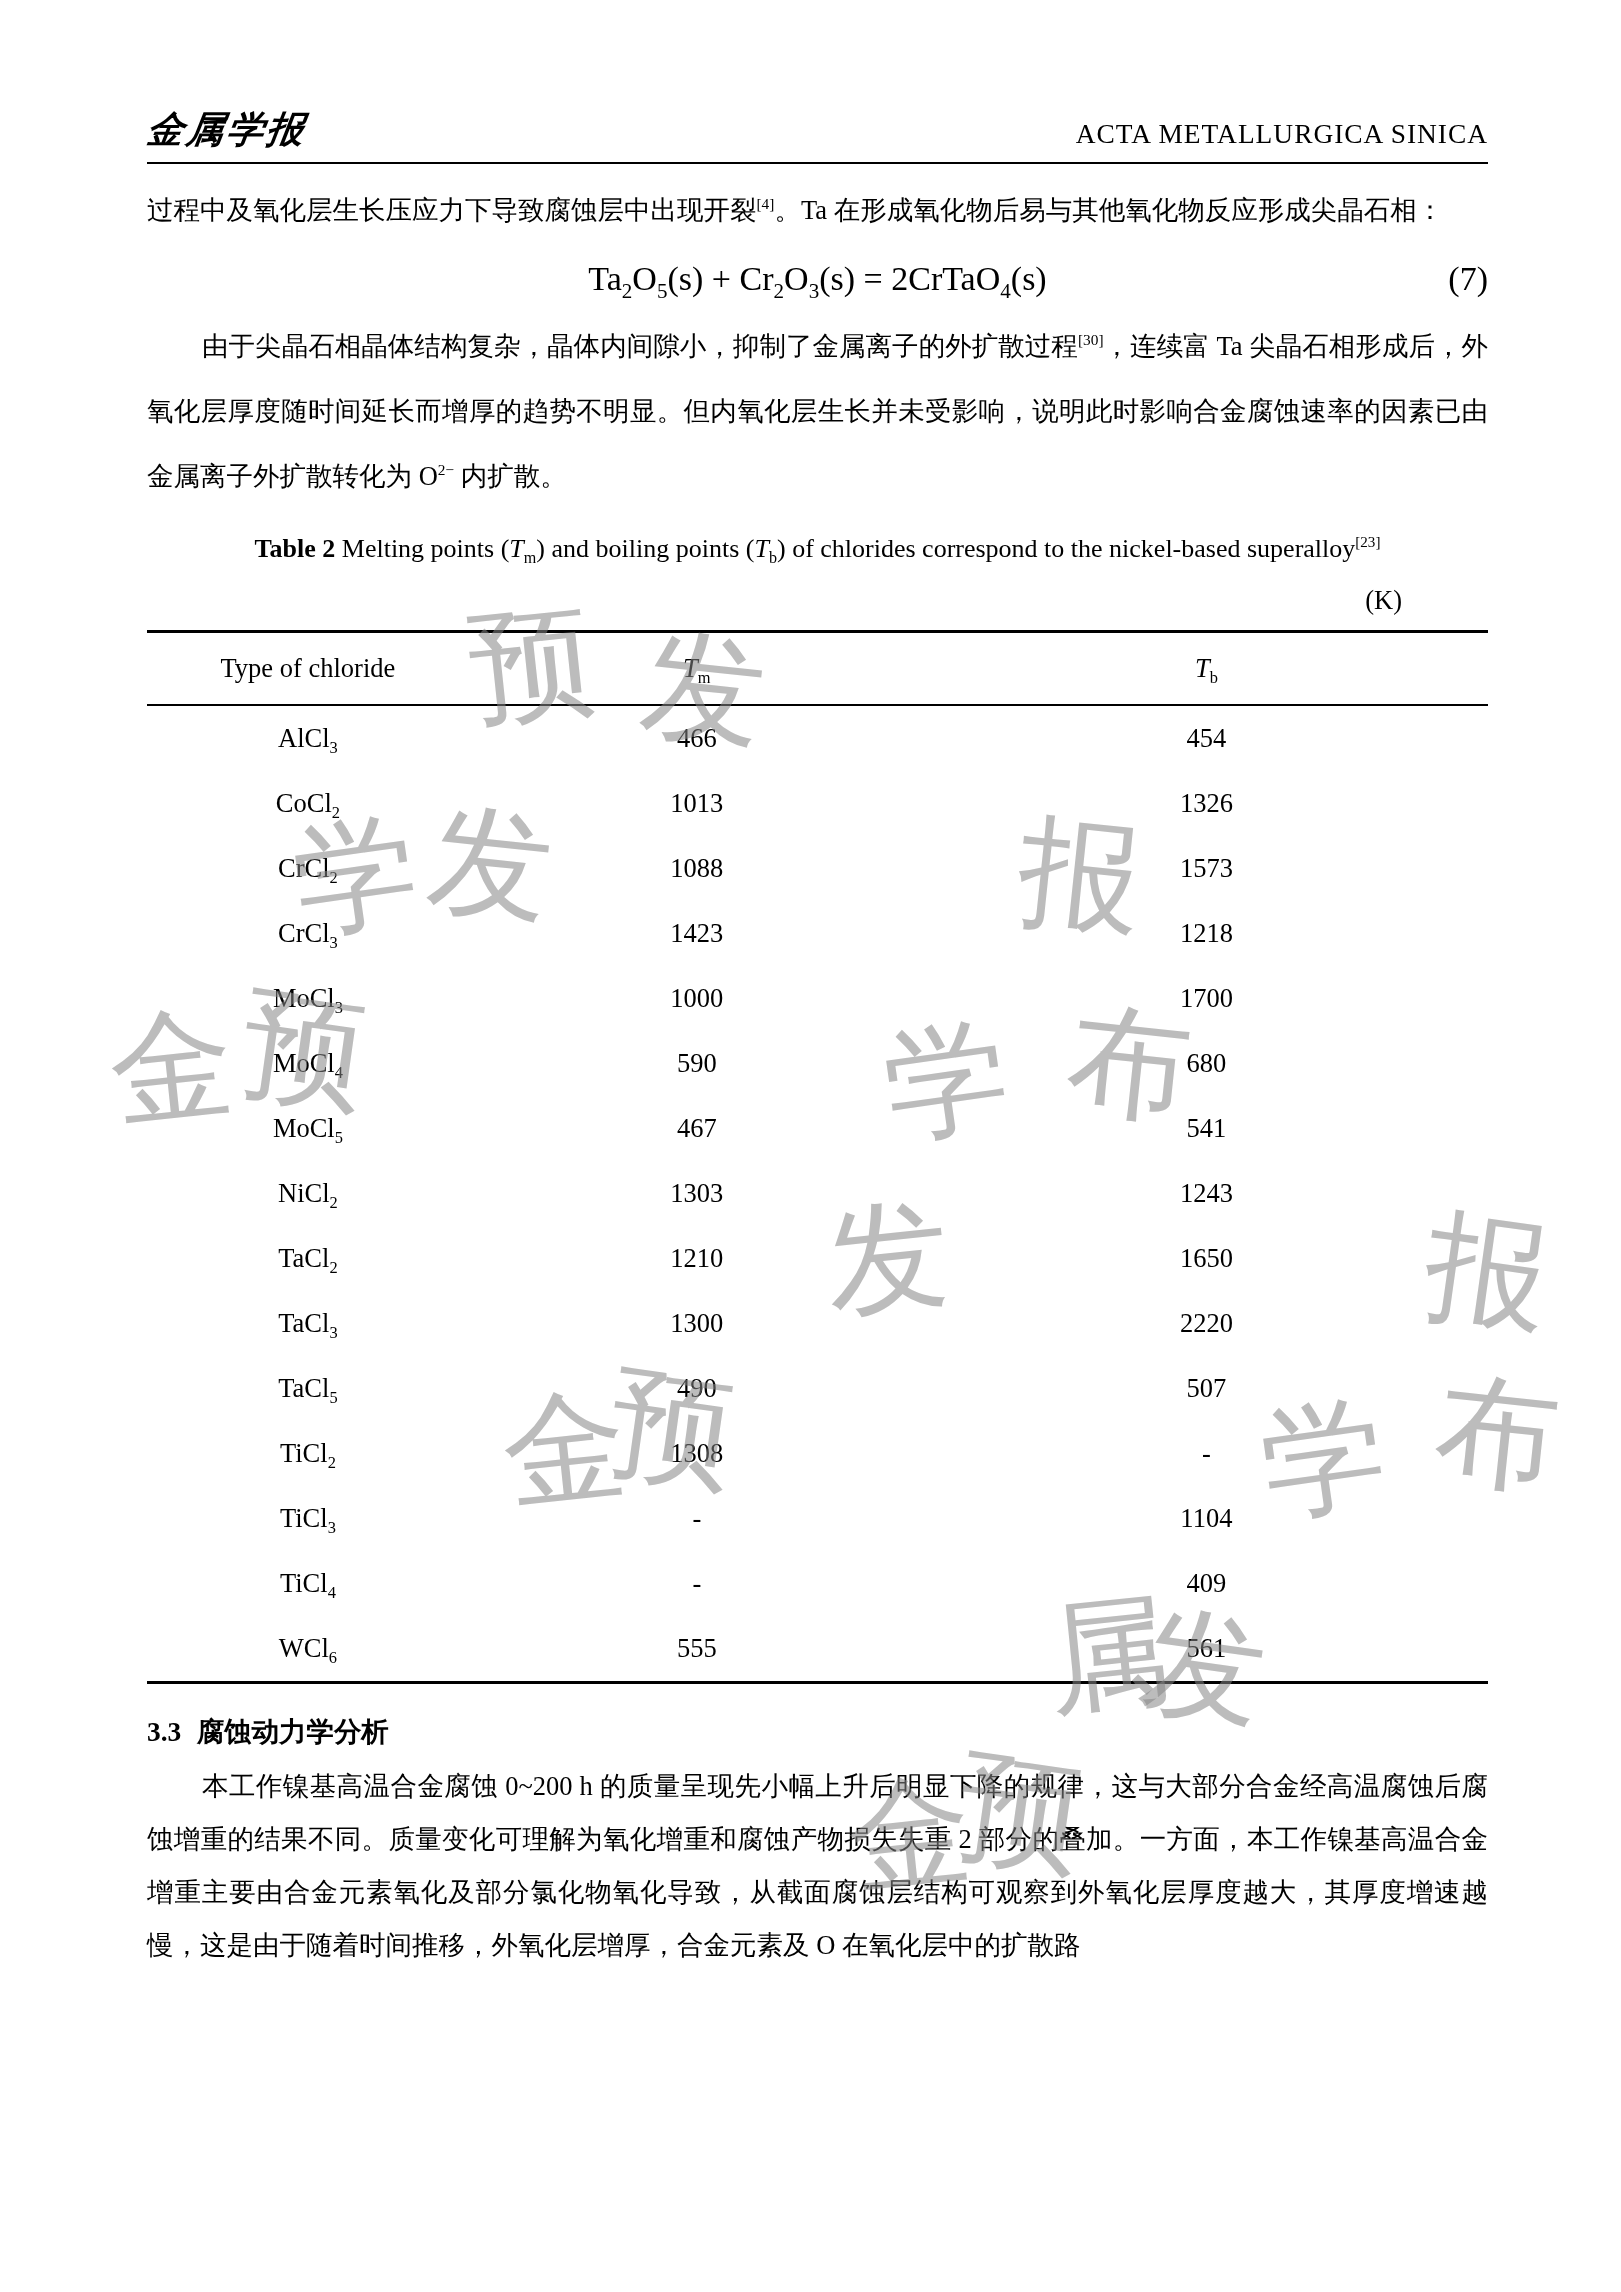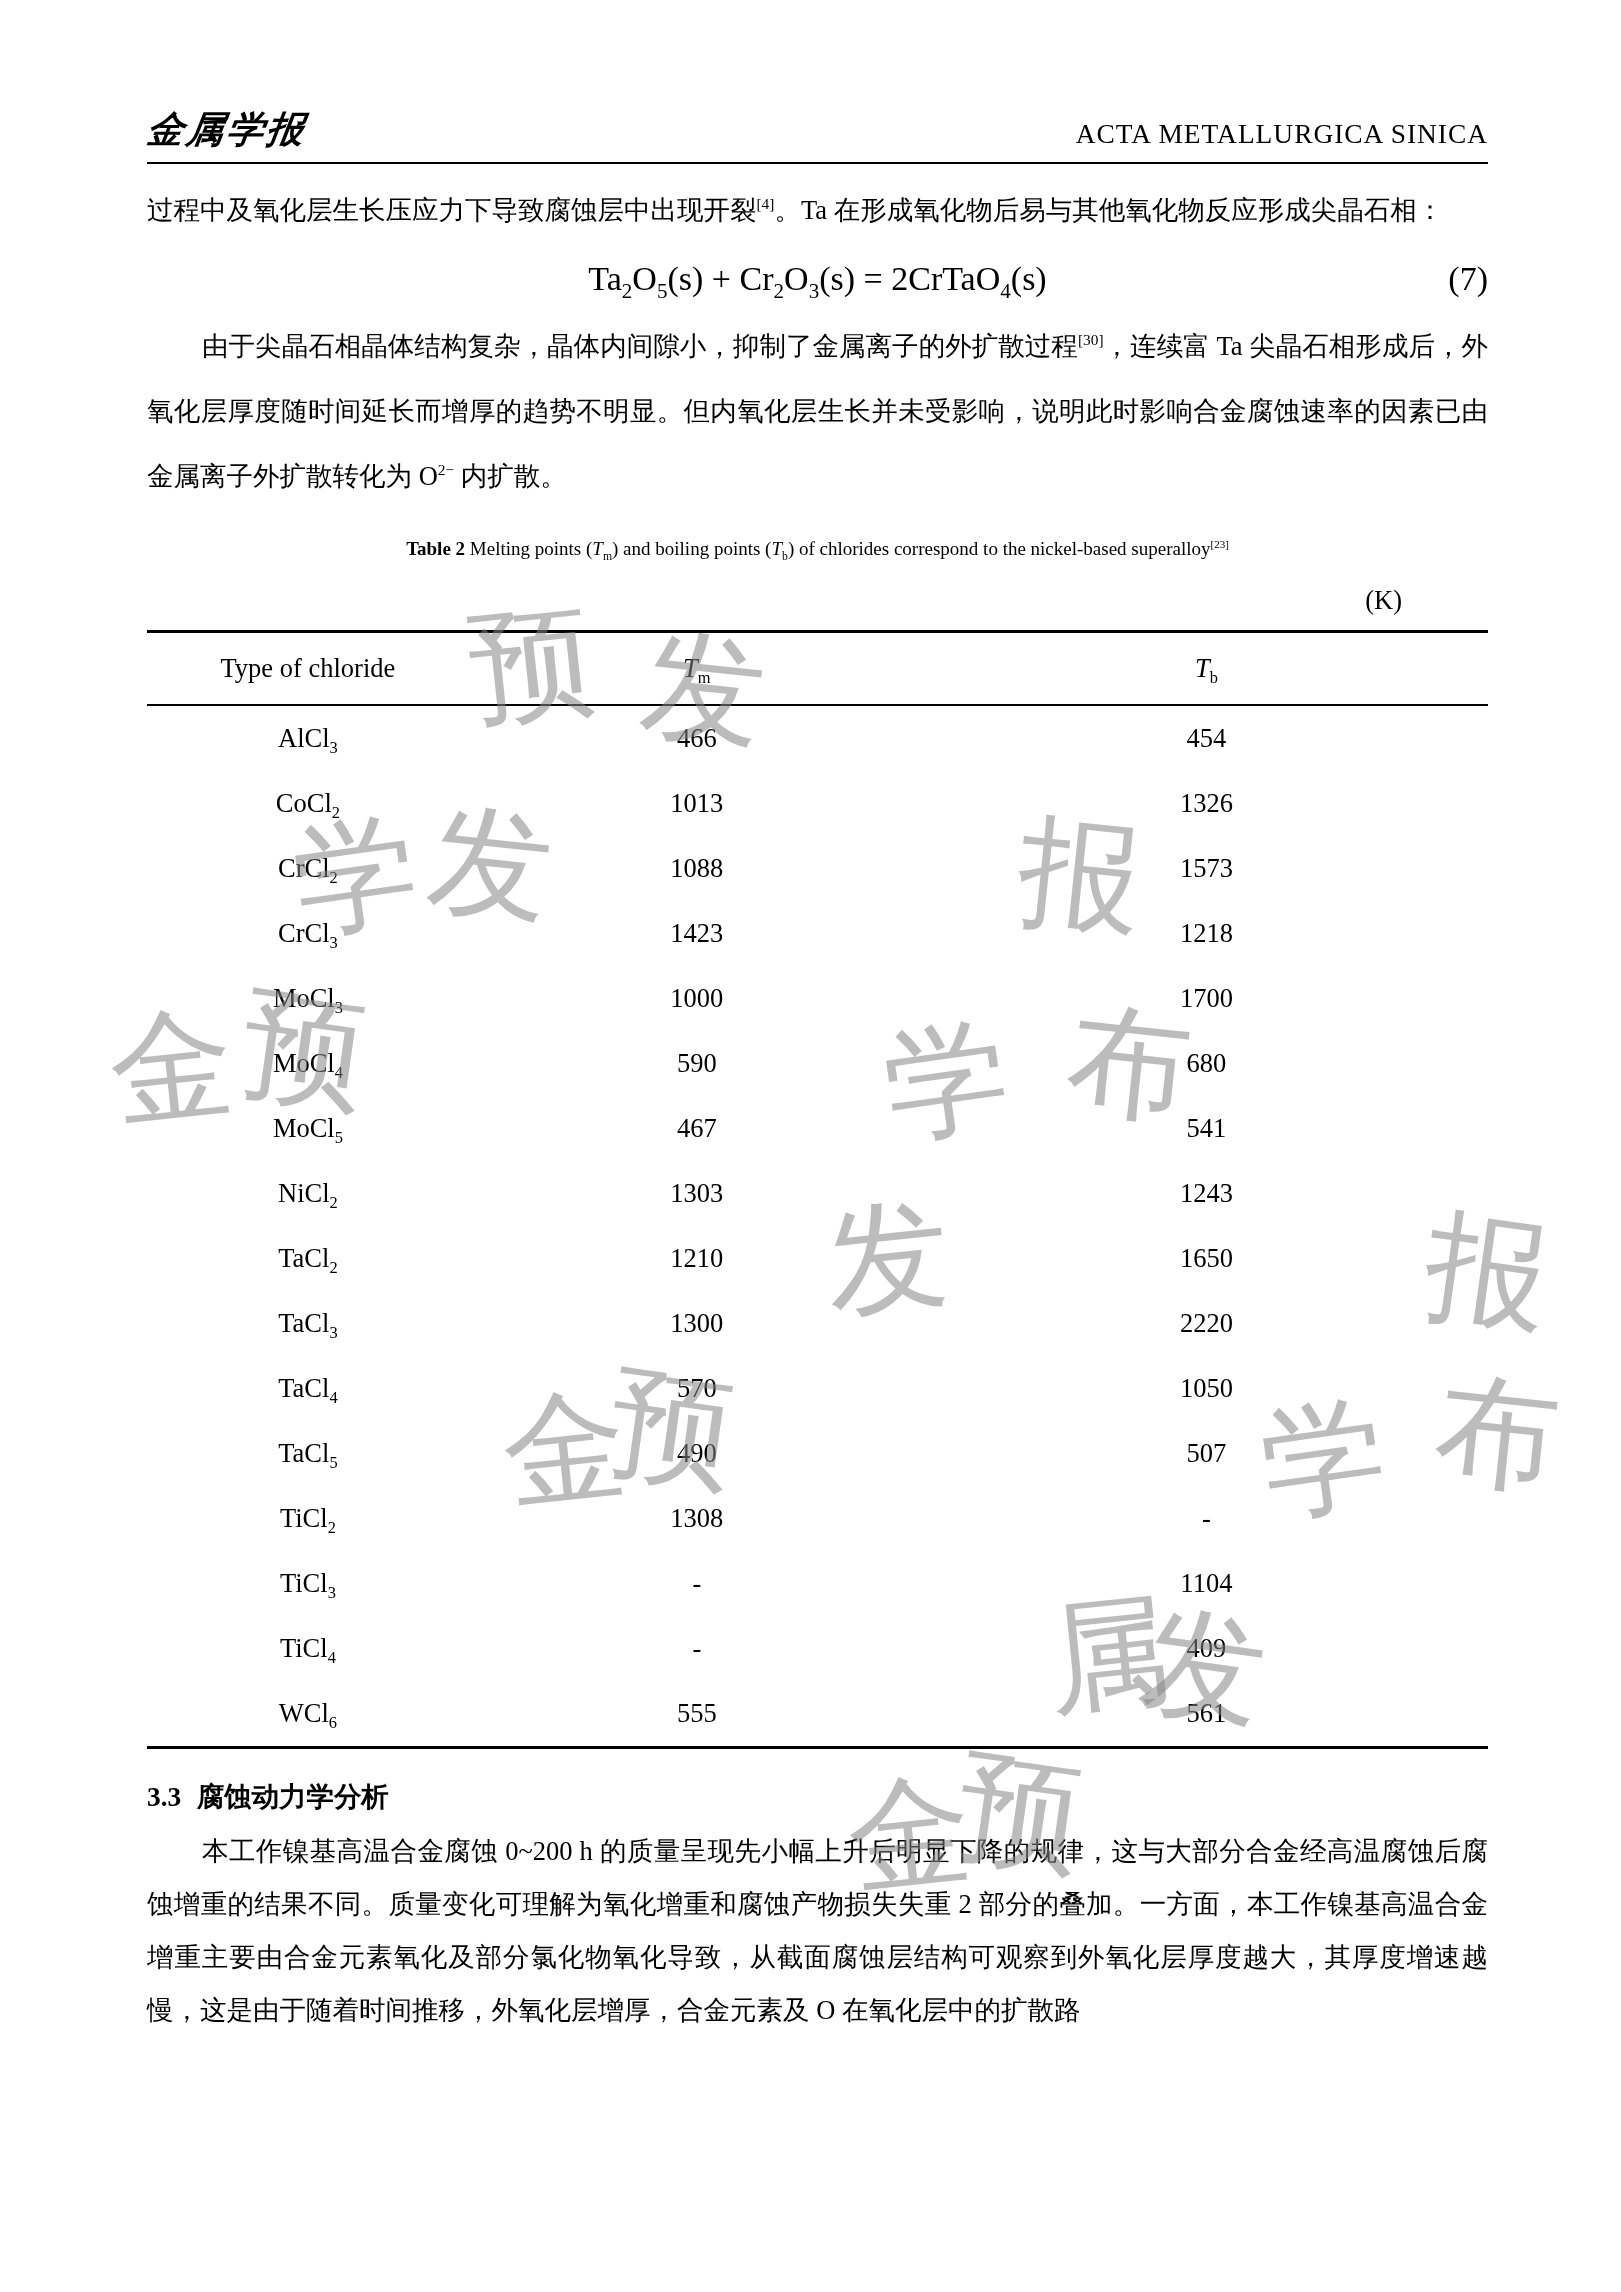--- a/index.html
+++ b/index.html
@@ -47,21 +47,21 @@
   
   .eq-row { position: relative; text-align: center; font-size: 34px; line-height: 65px; margin: 2.9px 0; }
   .eq-num { position: absolute; right: 0; top: 0; }
 
   
   .cap-cn {
     text-align: center; font-size: 26.5px; line-height: 39px; margin-top: 15.7px;
     font-family: "Liberation Sans", "DejaVu Sans", sans-serif;
   }
   .cap-cn .cap-label { font-weight: bold; margin-right: 13.7px; }
-  .cap-en { text-align: center; font-size: 19px; line-height: 39px; margin-top: 19.6px; }
+  .cap-en { text-align: center; font-size: 26px; line-height: 39px; margin-top: 19.6px; }
   .cap-en .cap-label { font-weight: bold; }
   .unit-row { text-align: right; font-size: 26.5px; line-height: 39px; padding-right: 86px; margin-top: 13.7px; margin-bottom: 9.8px; }
 
   
   table.chlorides {
     width: 100%; border-collapse: collapse; font-size: 26.5px;
     border-top: 3.9px solid #000; border-bottom: 3.9px solid #000;
   }
   table.chlorides th {
     font-weight: normal; height: 71px; text-align: center;
@@ -156,25 +156,20 @@
           </tr>
         <tr>
             <td><span>TaCl</span><sub class="chem">2</sub></td>
             <td>1210</td>
             <td>1650</td>
           </tr>
         <tr>
             <td><span>TaCl</span><sub class="chem">3</sub></td>
             <td>1300</td>
             <td>2220</td>
-          </tr>
-        <tr>
-            <td><span>TaCl</span><sub class="chem">4</sub></td>
-            <td>570</td>
-            <td>1050</td>
           </tr>
         <tr>
             <td><span>TaCl</span><sub class="chem">5</sub></td>
             <td>490</td>
             <td>507</td>
           </tr>
         <tr>
             <td><span>TiCl</span><sub class="chem">2</sub></td>
             <td>1308</td>
             <td>-</td>

